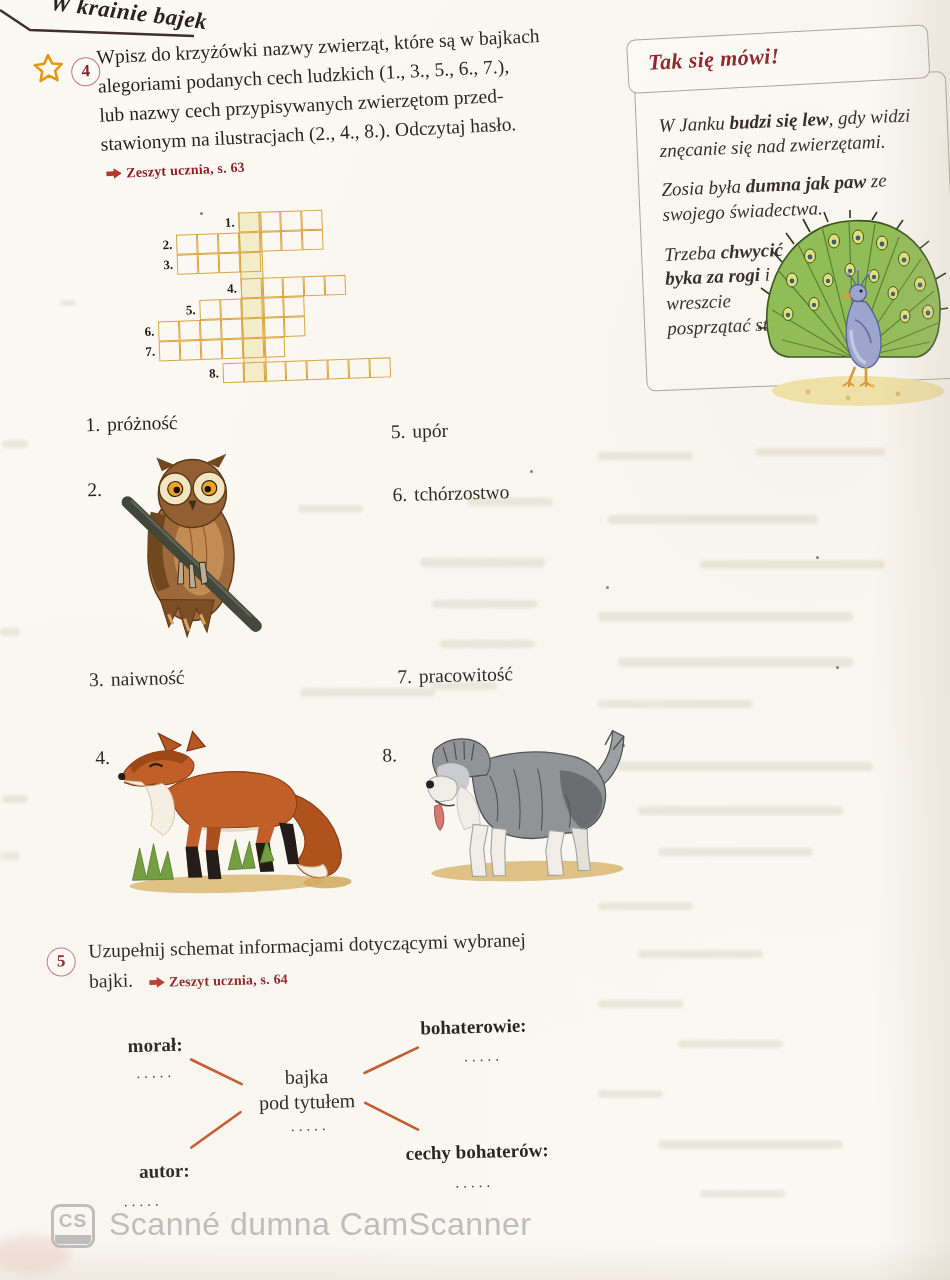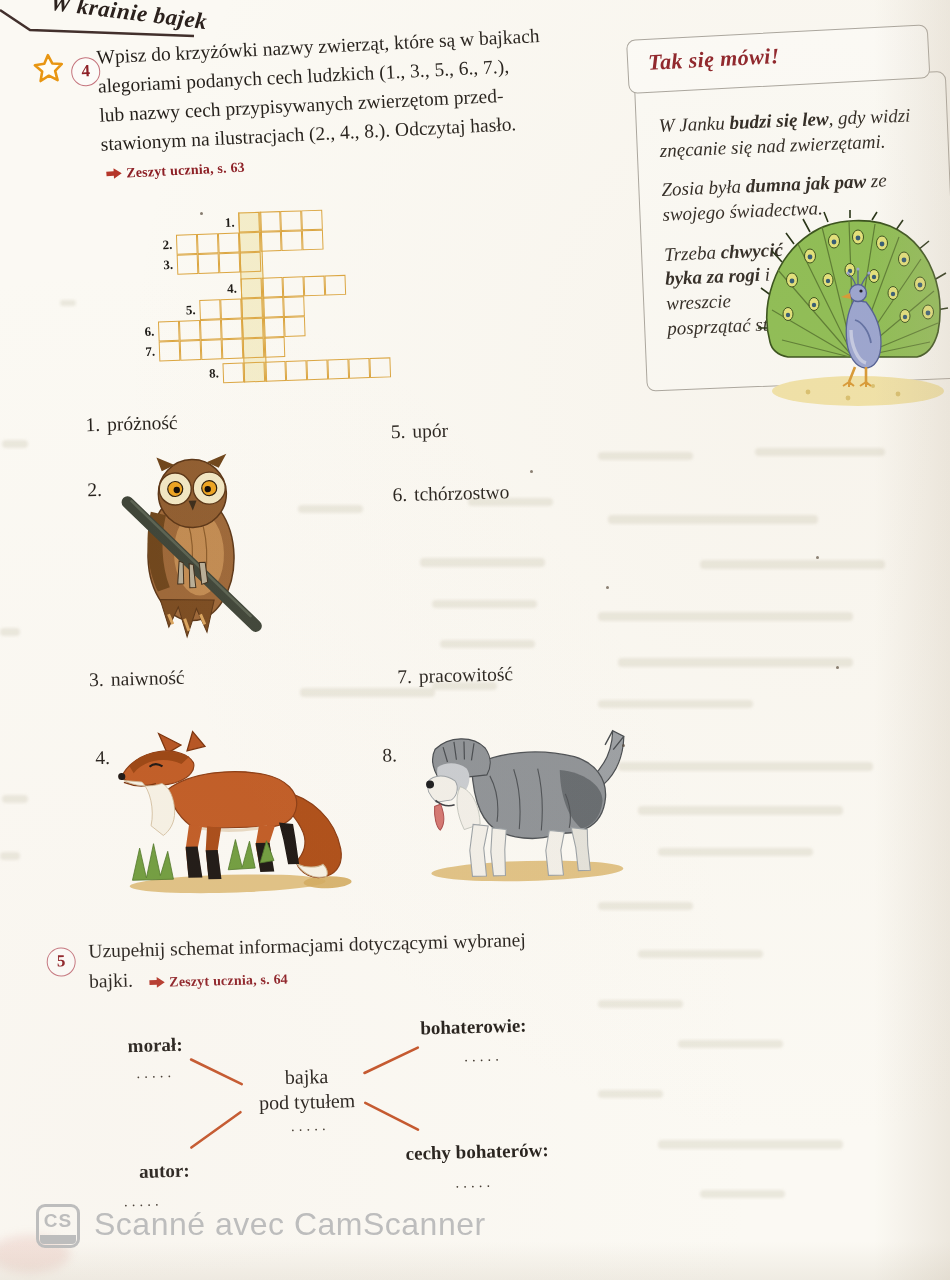--- a/index.html
+++ b/index.html
@@ -52,21 +52,21 @@
   #saying-box p b{font-weight:700;}
   #saying-box p.narrow{width:150px;}
   #peacock{z-index:6;}
   
   #schema{left:95px;top:1020px;width:560px;height:200px;transform:rotate(-1.5deg);transform-origin:left top;}
   .schema-label{position:absolute;font:700 19px "Liberation Serif",serif;color:#241f1a;white-space:nowrap;}
   .schema-dots{position:absolute;font:400 15px "Liberation Serif",serif;color:#40382e;letter-spacing:4px;}
   #schema-center{position:absolute;left:150px;top:50px;width:120px;text-align:center;
     font:400 20px "Liberation Serif",serif;color:#241f1a;line-height:25px;}
   
-  #watermark{left:36px;top:1204px;z-index:45;text-decoration:underline;}
+  #watermark{left:51px;top:1204px;z-index:45;text-decoration:underline;}
   #cs-logo{position:absolute;left:0;top:0;width:44px;height:44px;border:3px solid #bdbdbd;
     border-radius:9px;box-sizing:border-box;}
   #cs-logo .cs-txt{position:absolute;left:0;top:3px;width:100%;text-align:center;
     font:700 19px "Liberation Sans",sans-serif;color:#bdbdbd;letter-spacing:1px;}
   #cs-logo .cs-base{position:absolute;left:1px;right:1px;bottom:1px;height:9px;background:#bdbdbd;
     border-radius:0 0 4px 4px;}
   #wm-text{position:absolute;left:58px;top:2px;font:400 32px "Liberation Sans",sans-serif;
     color:#bdbdbd;white-space:nowrap;letter-spacing:.5px;}
   
   .bleed{position:absolute;background:rgba(141,133,97,0.15);border-radius:4px;filter:blur(1.6px);pointer-events:none;}
@@ -338,21 +338,21 @@
     <div class="schema-dots" style="left:24px;top:174px">.....</div>
     <div class="schema-label" style="left:307px;top:131px">cechy bohaterów:</div>
     <div class="schema-dots" style="left:356px;top:164px">.....</div>
   </div>
 
   <div id="watermark" class="abs" style="width:500px;height:50px;">
     <div id="cs-logo">
       <span class="cs-txt">CS</span>
       <span class="cs-base"></span>
     </div>
-    <div id="wm-text">Scanné avec CamScanner</div>
+    <div id="wm-text">Scanné dumna CamScanner</div>
   </div>
 
   <div id="artifacts">
       <div class="bleed" style="left: 598px; top: 452px; width: 95px; height: 8px;"></div>
       <div class="bleed" style="left: 755px; top: 448px; width: 130px; height: 8px;"></div>
       <div class="bleed" style="left: 608px; top: 515px; width: 210px; height: 9px;"></div>
       <div class="bleed" style="left: 700px; top: 560px; width: 185px; height: 9px;"></div>
       <div class="bleed" style="left: 598px; top: 612px; width: 255px; height: 9px;"></div>
       <div class="bleed" style="left: 618px; top: 658px; width: 235px; height: 9px;"></div>
       <div class="bleed" style="left: 598px; top: 700px; width: 155px; height: 8px;"></div>

